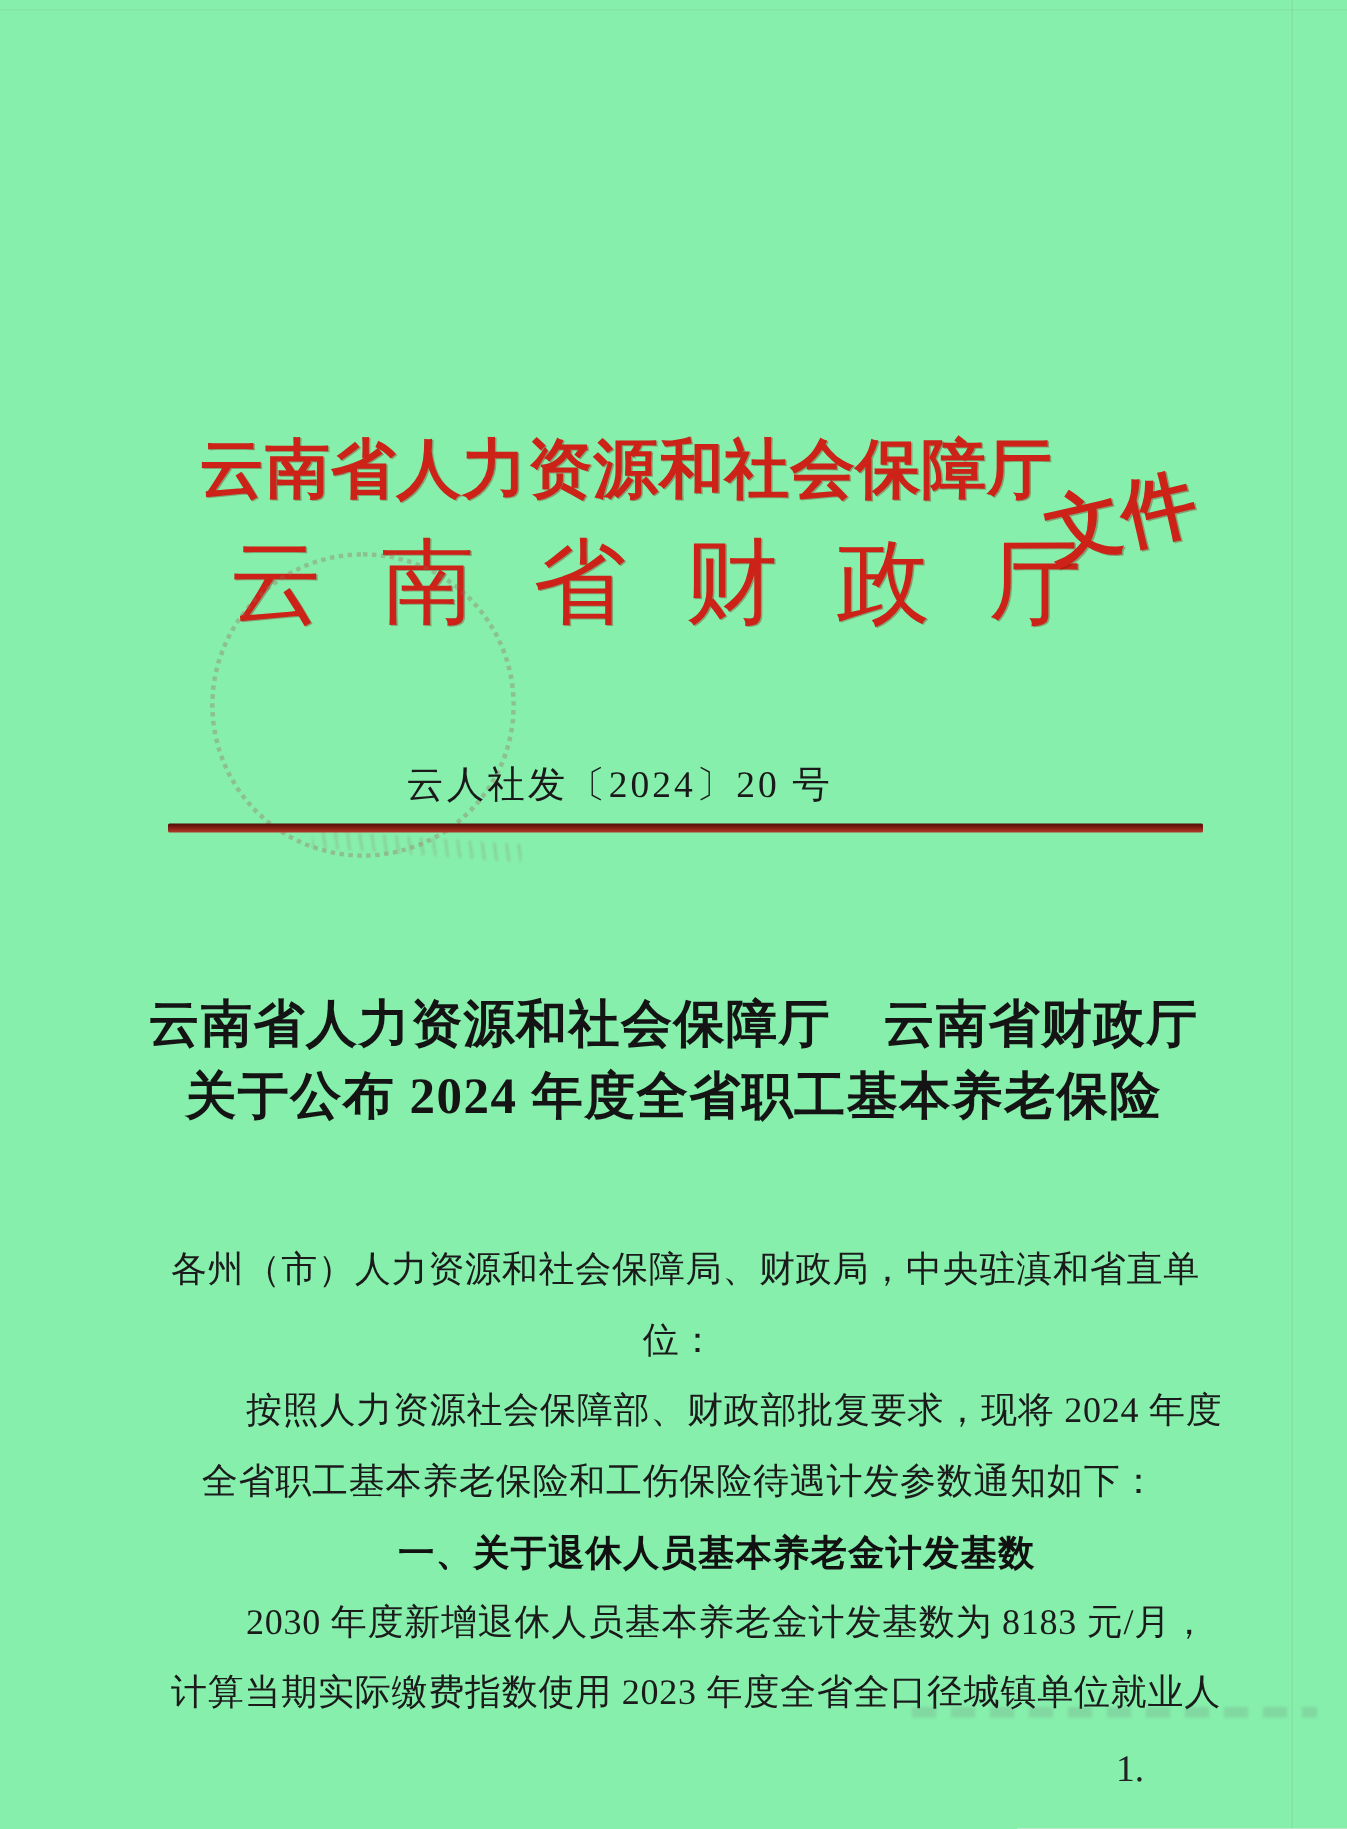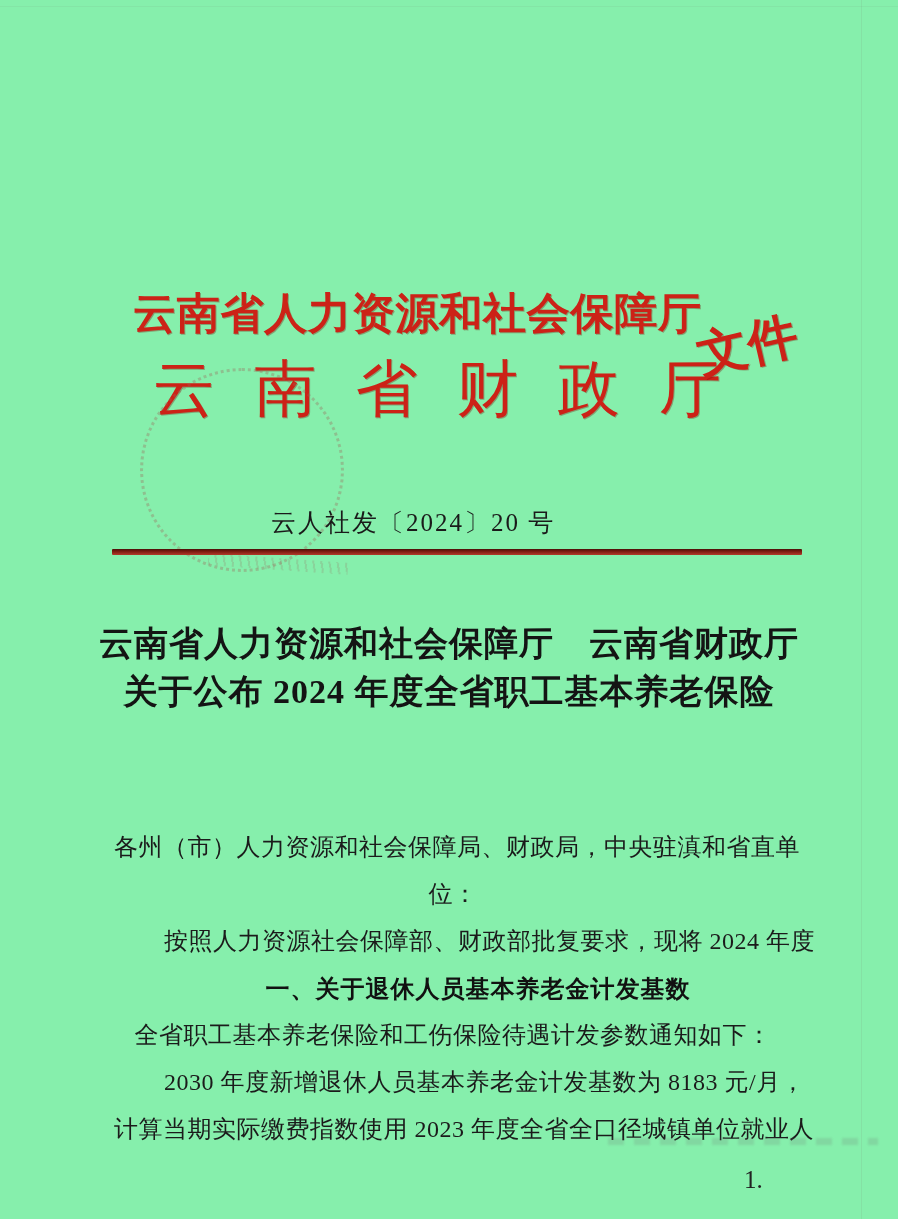--- a/index.html
+++ b/index.html
@@ -99,21 +99,21 @@
     position: absolute;
     left: 112px; top: 549px;
     width: 690px; height: 6px;
     background: linear-gradient(180deg, #4a0f08 0%, #7c1b10 40%, #b23a2a 100%);
     border-radius: 1px;
   }
 
   
   .title-block {
     position: absolute;
-    left: 40px; top: 620px; width: 818px;
+    left: 40px; top: 660px; width: 818px;
     text-align: center;
     font-size: 34px;
     font-weight: 700;
     line-height: 48px;
     color: #141414;
     letter-spacing: 1px;
   }
 
   
   .body-block {
@@ -174,22 +174,22 @@
 
   <div class="title-block">
     <div class="title-line">云南省人力资源和社会保障厅　云南省财政厅</div>
     <div class="title-line">关于公布 2024 年度全省职工基本养老保险</div>
   </div>
 
   <div class="body-block">
     <div class="line">各州（市）人力资源和社会保障局、财政局，中央驻滇和省直单</div>
     <div class="line">位：</div>
     <div class="line indent">按照人力资源社会保障部、财政部批复要求，现将 2024 年度</div>
+    <div class="line">全省职工基本养老保险和工伤保险待遇计发参数通知如下：</div>
     <div class="line indent heading">一、关于退休人员基本养老金计发基数</div>
-    <div class="line">全省职工基本养老保险和工伤保险待遇计发参数通知如下：</div>
     <div class="line indent">2030 年度新增退休人员基本养老金计发基数为 8183 元/月，</div>
     <div class="line">计算当期实际缴费指数使用 2023 年度全省全口径城镇单位就业人</div>
   </div>
 
   <div class="bleed-marks"></div>
   <div class="page-num">1.</div>
 
 </div>
 
 </body></html>

